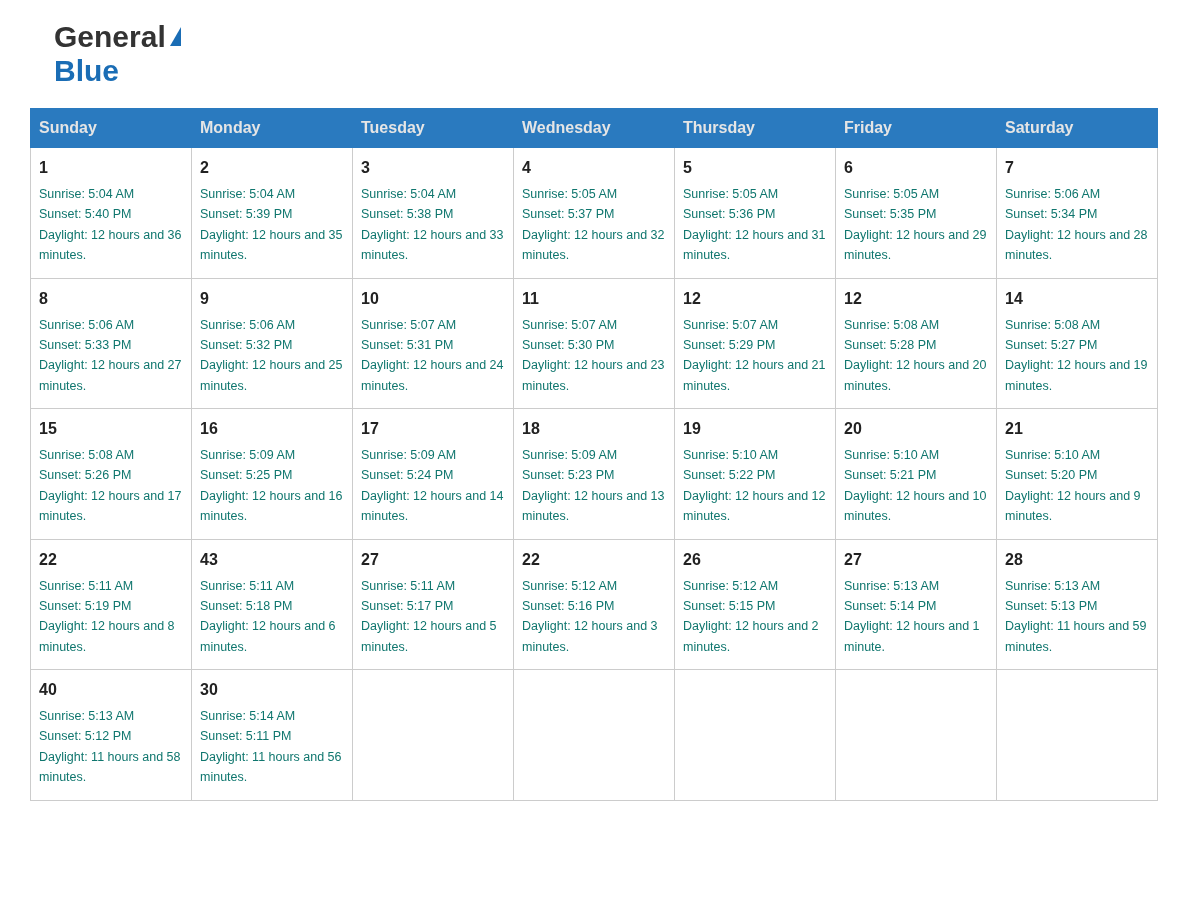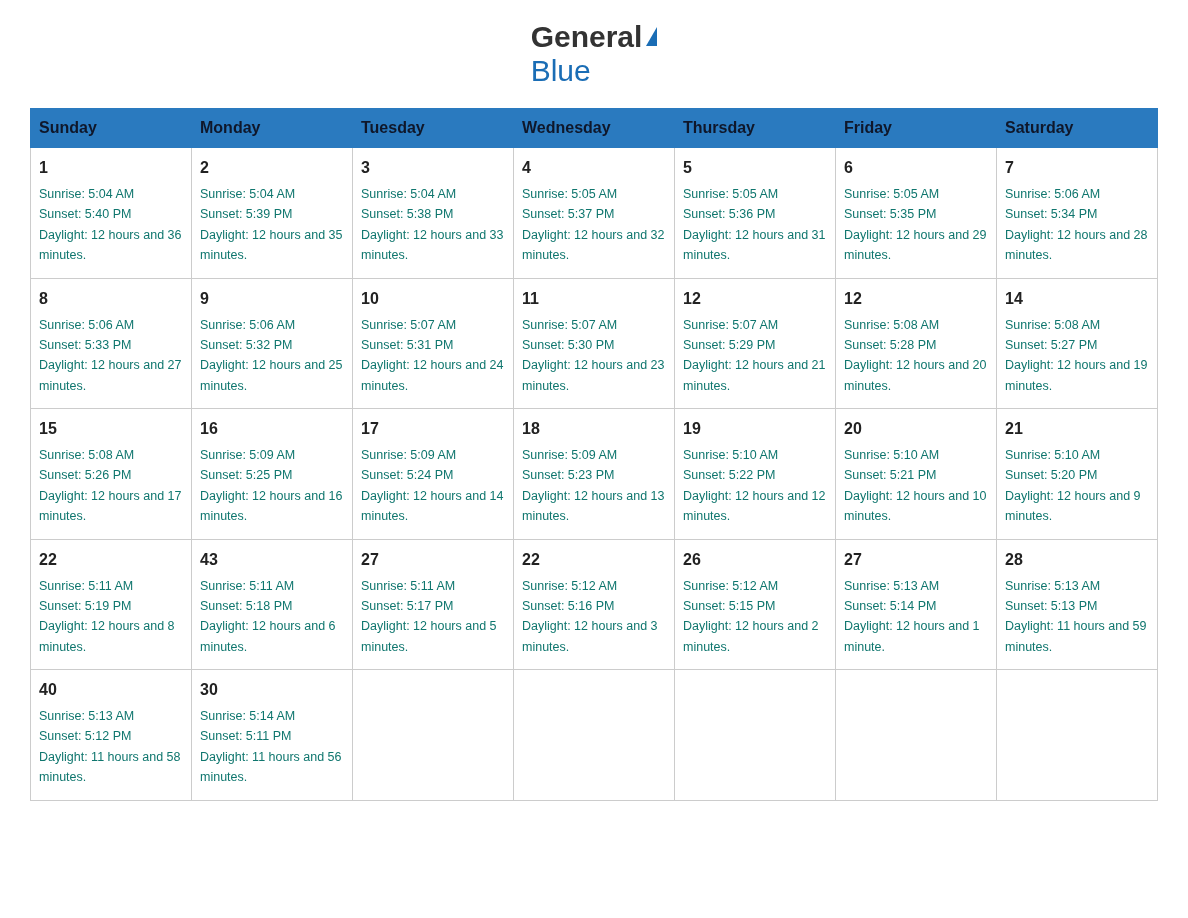--- a/index.html
+++ b/index.html
@@ -5,23 +5,24 @@
     * { box-sizing: border-box; margin: 0; padding: 0; }
     body {
       font-family: Arial, sans-serif;
       background: #fff;
       padding: 20px 30px;
       width: 1188px;
       min-height: 918px;
     }
     .header {
       display: flex;
-      justify-content: center;
+      justify-content: flex-start;
       align-items: flex-start;
       margin-bottom: 20px;
+      margin-left: 24px;
     }
     .logo {
       display: flex;
       flex-direction: column;
       align-items: flex-start;
     }
     .logo-line {
       display: flex;
       align-items: center;
     }
@@ -39,21 +40,21 @@
       color: #555;
       margin-top: 4px;
     }
     .calendar-table {
       width: 100%;
       border-collapse: collapse;
       table-layout: fixed;
     }
     .calendar-table th {
       background-color: #2a7abf;
-      color: #0f172a;
+      color: #e5e5e5;
       font-size: 16px;
       font-weight: bold;
       padding: 10px 8px;
       text-align: left;
       border: 1px solid #2a7abf;
     }
     .calendar-table td {
       border: 1px solid #ccc;
       vertical-align: top;
       padding: 8px 8px 12px 8px;
@@ -81,21 +82,21 @@
 </head>
 <body>
 
 <div class="header">
   <div class="logo">
     <div class="logo-line">
       <span style="font-size:30px;font-weight:bold;color:#333;font-family:Arial,sans-serif;">General</span>
       <span style="display:inline-block;width:0;height:0;border-left:11px solid transparent;border-right:0px solid transparent;border-bottom:19px solid #1a6db5;margin-left:4px;margin-bottom:2px;"></span>
     </div>
     <div>
-      <span style="font-size:30px;font-weight:normal;color:#1a6db5;font-family:Arial,sans-serif;">Blue</span>
+      <span style="font-size:30px;font-weight:bold;color:#1a6db5;font-family:Arial,sans-serif;">Blue</span>
     </div>
   </div>
   <div class="title-section">
     <div class="month-title"></div>
     <div class="location"></div>
   </div>
 </div>
 
 <table class="calendar-table">
   <thead>

